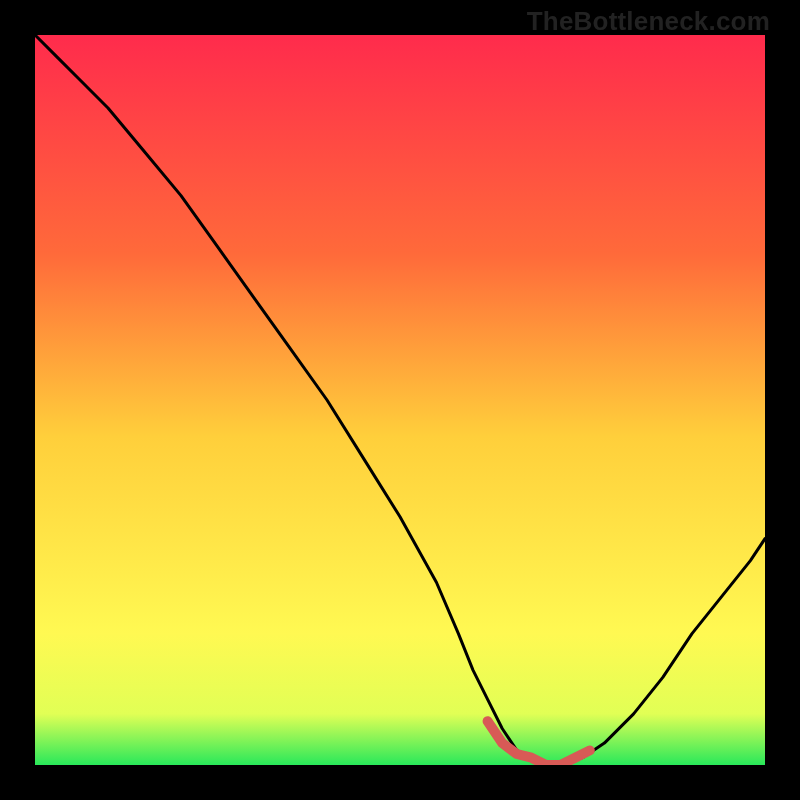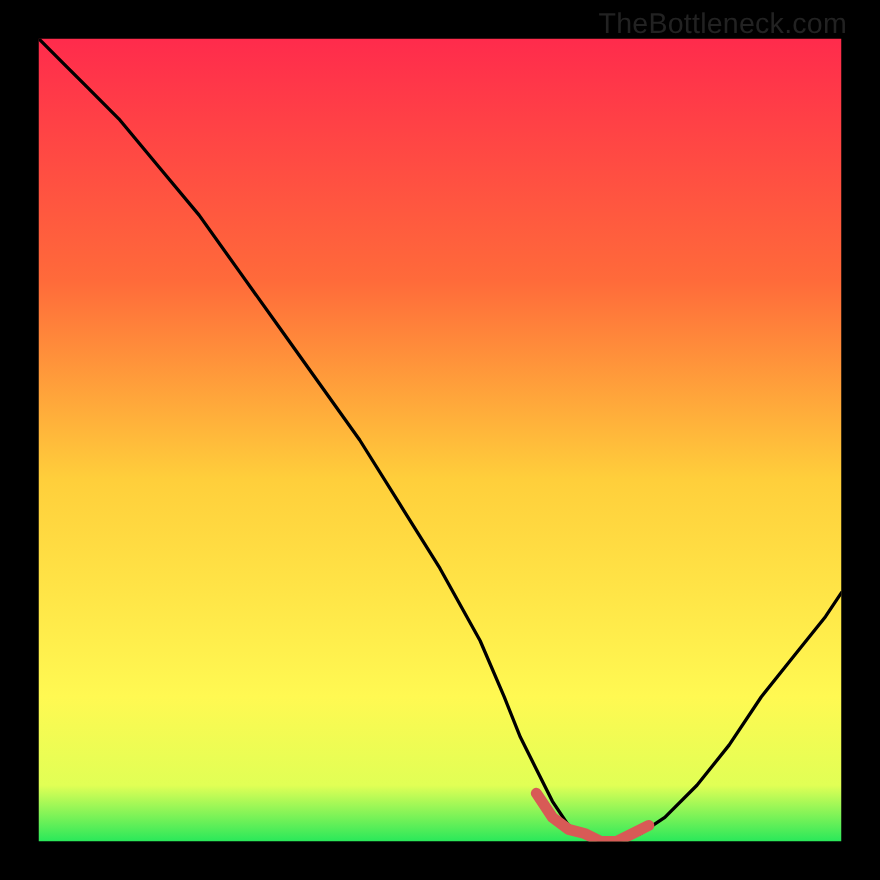--- a/index.html
+++ b/index.html
@@ -25,21 +25,21 @@
     top: 0;
     width: 730px;
     height: 730px;
   }
   .watermark {
     position: absolute;
     top: 6px;
     right: 30px;
     color: #222;
     font-size: 26px;
-    font-weight: 400;
+    font-weight: 700;
     letter-spacing: 0.2px;
     user-select: none;
   }
   svg { display: block; }
 </style>
 </head>
 <body>
 
 <div class="watermark">TheBottleneck.com</div>
 

